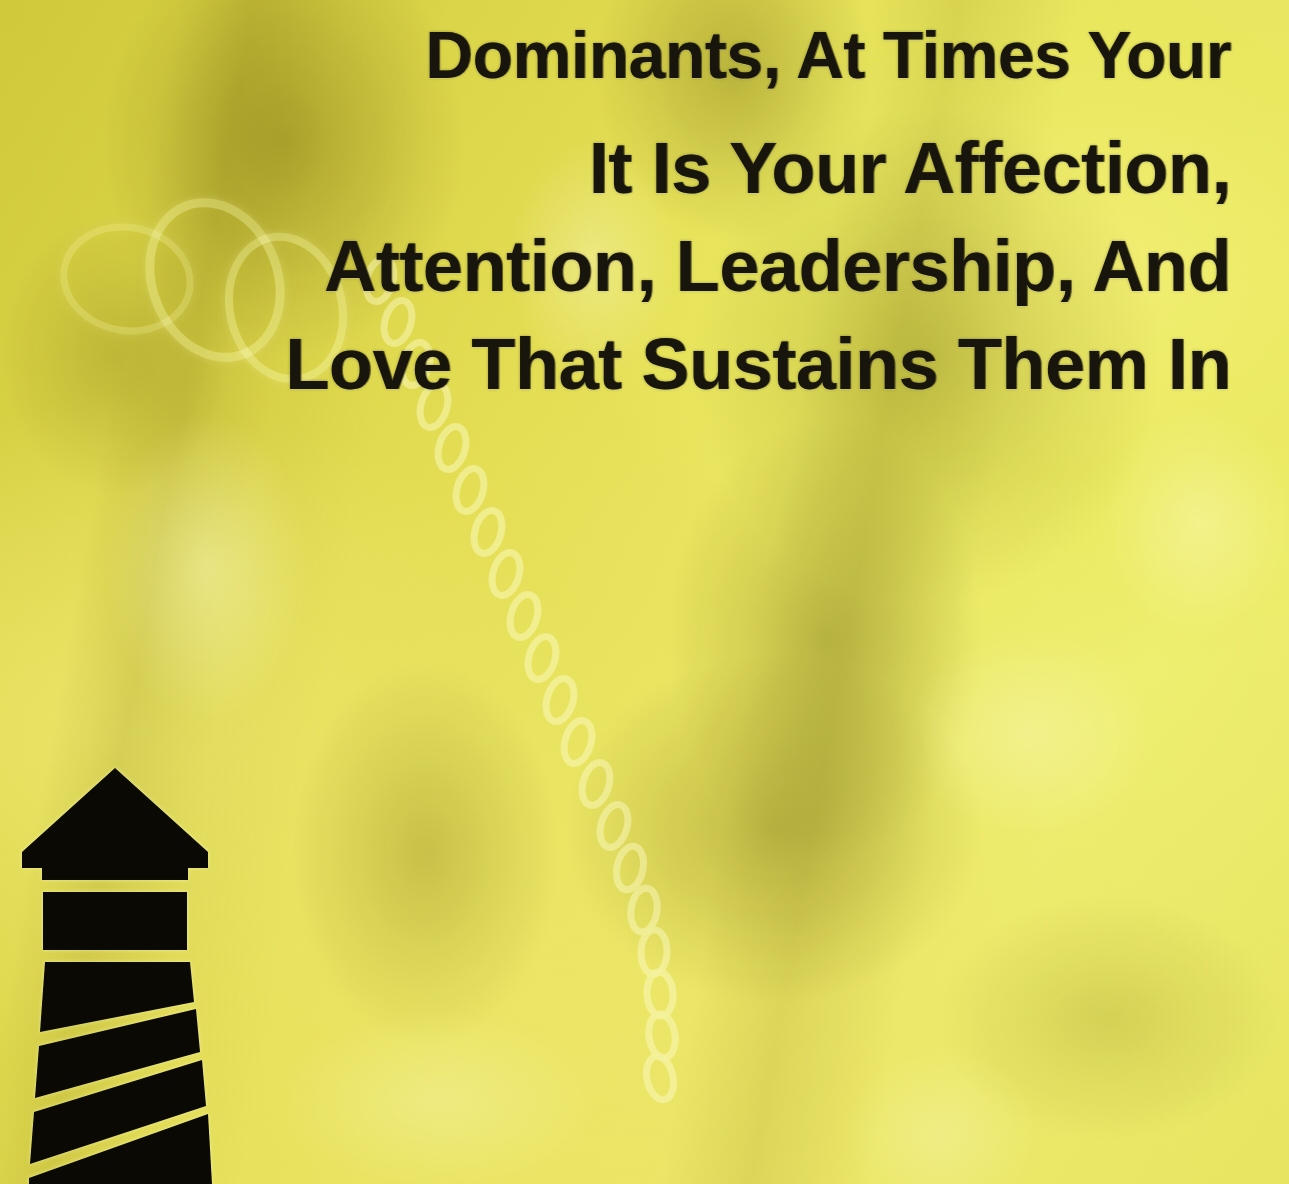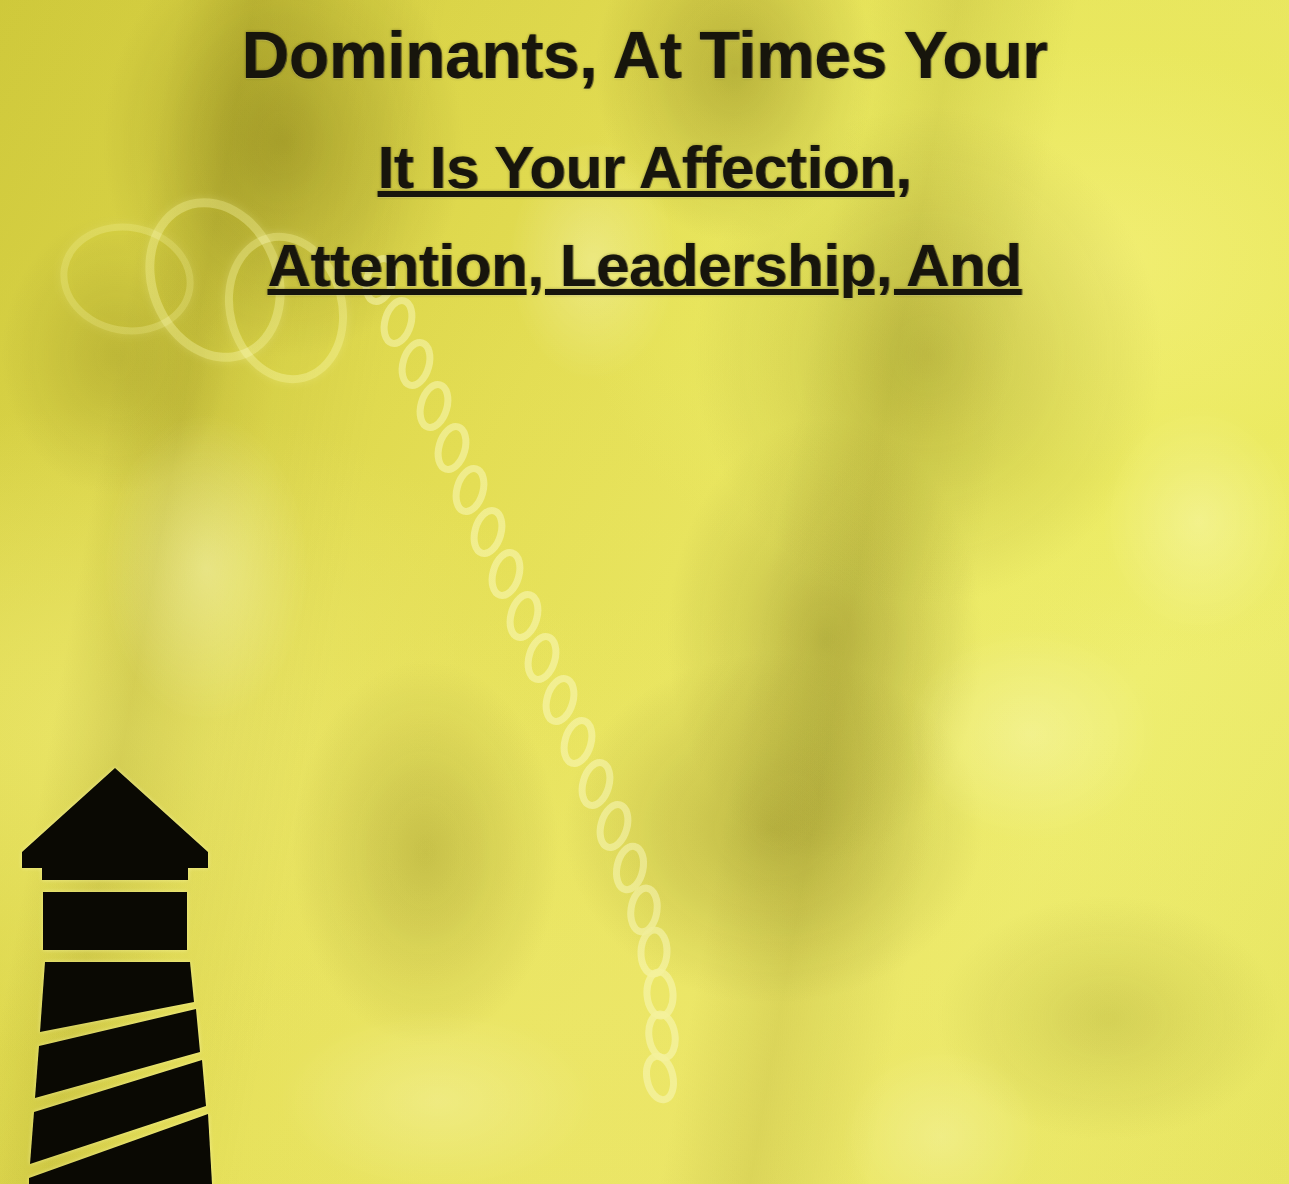--- a/index.html
+++ b/index.html
@@ -118,31 +118,31 @@
     color: #17150c;
   }
   .para {
     margin: 0;
     font-weight: 700;
     letter-spacing: -0.4px;
     text-shadow:
        0 1px 0 rgba(255,255,210,0.22),
        1px 0 0 rgba(20,18,6,0.55),
        0 0 3px rgba(20,18,6,0.35);
+    text-align: right;
   }
   .p1 {
     font-size: 66px;
     line-height: 83px;
     padding-top: 14px;
   }
   .p2 {
-    font-size: 60px;
+    font-size: 72px;
     line-height: 98px;
     padding-top: 22px;
-    text-decoration: underline;
   }
   .p3 {
     font-size: 64px;
     line-height: 98px;
     padding-top: 22px;
   }
   .line { display: block; }
 
   
   .logo {
@@ -197,20 +197,21 @@
 
   <div class="quote">
 
     <p class="para p1">
       <span class="line">Dominants, At Times Your</span>
     </p>
 
     <p class="para p2">
       <span class="line">It Is Your Affection,</span>
       <span class="line">Attention, Leadership, And</span>
+      <span class="line">Love That Sustains Them In</span>
     </p>
 
 
   </div>
 
   <svg class="logo" viewBox="0 0 210 420" preserveAspectRatio="none" aria-hidden="true">
     <g fill="#0a0903">
 
       <path d="M103 4 L196 88 L196 104 L176 104 L176 116 L30 116 L30 104 L10 104 L10 88 Z"></path>
 

